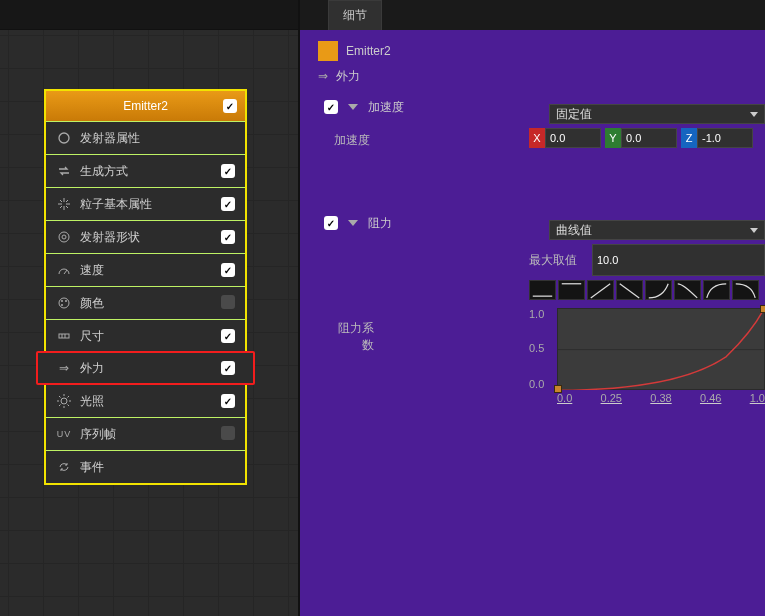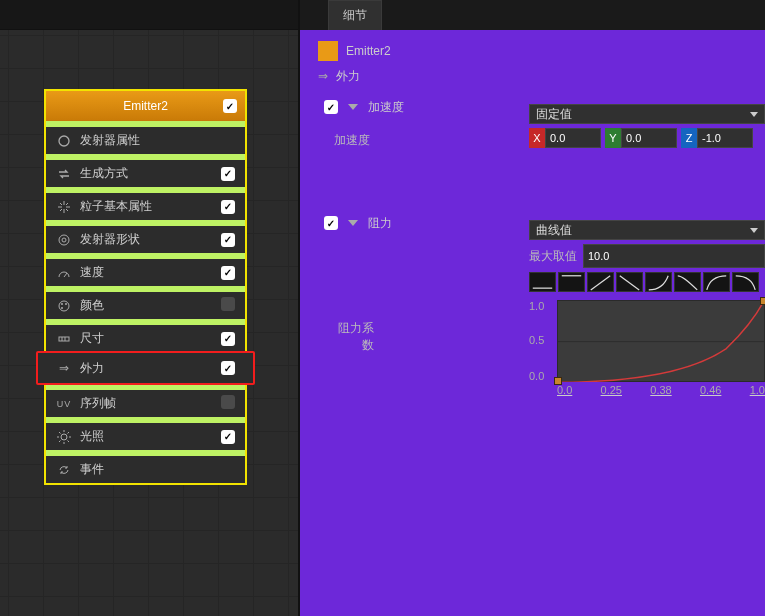--- a/index.html
+++ b/index.html
@@ -21,67 +21,67 @@
 
   .module-box { position: absolute; left: 44px; top: 59px; width: 203px; border: 2px solid #f2e300; background: #2b2b2b; }
   .module-header {
     height: 30px; display: flex; align-items: center; justify-content: center;
     background: linear-gradient(#e99a16, #c97a07); color: #fff; position: relative;
   }
   .module-header .title { font-size: 12px; }
   .module-header .chk { position: absolute; right: 8px; }
   .module-row {
     height: 33px; display: flex; align-items: center; gap: 8px; padding: 0 10px;
-    border-top: 6px solid #bef264; background: #2c2c2c; position: relative;
+    border-top: 1px solid #bef264; background: #2c2c2c; position: relative;
   }
   .module-row .icon { width: 16px; height: 16px; display: flex; align-items: center; justify-content: center; color: #aaa; }
   .module-row .label { flex: 1; color: #d0d0d0; }
   .module-row .chk { width: 14px; }
   .chkbx {
     width: 14px; height: 14px; border-radius: 3px; background: #555; display: inline-flex;
     align-items: center; justify-content: center; cursor: pointer;
   }
   .chkbx.on { background: #fff; }
   .chkbx.on::after { content: "✓"; color: #000; font-size: 10px; font-weight: bold; }
   .chkbx.offgray { background: #4a4a4a; }
   .highlight-row { border: 2px solid #f21d1d; border-radius: 2px; margin: -1px -10px; padding: 0 18px; height: 34px; z-index: 2; background: #2c2c2c; }
 
   
-  .right { flex: 1; height: 100%; background: #6d28d9; border-left: 2px solid #111; position: relative; }
+  .right { flex: 1; height: 100%; background: #4c1d95; border-left: 2px solid #111; position: relative; }
   .tabbar { height: 30px; background: #1a1a1a; display: flex; }
   .tabspace { width: 28px; }
   .tab { height: 30px; padding: 0 14px; display: flex; align-items: center; background: #303030; border: 1px solid #3a3a3a; border-bottom: none; color: #ccc; cursor: pointer; }
   .content { padding: 10px 18px; }
   .crumb-row { display: flex; align-items: center; gap: 8px; height: 22px; }
   .crumb-swatch { width: 20px; height: 20px; background: #e99a16; }
   .crumb-row2 { display: flex; align-items: center; gap: 8px; height: 20px; margin-top: 4px; }
   .arrows { color: #aaa; font-size: 12px; }
 
   .section { margin-top: 10px; padding-left: 6px; }
   .sec-head { display: flex; align-items: center; gap: 10px; height: 22px; }
   .tri { width: 0; height: 0; border-left: 5px solid transparent; border-right: 5px solid transparent; border-top: 6px solid #aaa; cursor: pointer; }
   .sec-body { padding-left: 60px; margin-top: 8px; }
   .field-label { width: 50px; color: #bbb; text-align: right; padding-right: 4px; }
   .right-col { position: absolute; left: 205px; width: 236px; }
 
   .dropdown {
     height: 20px; background: #303030; border: 1px solid #444; display: flex; align-items: center;
-    justify-content: space-between; padding: 0 6px; color: #ddd; cursor: pointer;
+    justify-content: space-between; padding: 0 6px; color: #ddd; cursor: pointer; margin-left: 20px;
   }
   .dropdown .caret { width: 0; height: 0; border-left: 4px solid transparent; border-right: 4px solid transparent; border-top: 5px solid #ccc; }
 
   .vec3 { display: flex; gap: 4px; margin-top: 4px; }
   .vslot { display: flex; height: 20px; }
   .vslot .tag { width: 16px; display: flex; align-items: center; justify-content: center; color: #fff; font-size: 11px; }
   .vslot input { width: 56px; background: #303030; border: 1px solid #444; color: #fff; padding: 0 4px; height: 20px; font-size: 11px; }
   .tag.x { background: #c62828; } .tag.y { background: #2e7d32; } .tag.z { background: #1565c0; }
 
-  .maxval-row { display: flex; align-items: center; gap: 6px; margin-top: 4px; }
+  .maxval-row { display: flex; align-items: center; gap: 15px; margin-top: 4px; }
   .maxval-row .lab { color: #bbb; }
-  .maxval-row input { flex: 1; height: 24px; background: #303030; border: 1px solid #444; color: #fff; padding: 0 4px; font-size: 11px; }
+  .maxval-row input { flex: 1; height: 32px; background: #303030; border: 1px solid #444; color: #fff; padding: 0 4px; font-size: 11px; }
 
   .preset-row { display: flex; gap: 2px; margin-top: 4px; }
   .preset { width: 27px; height: 20px; background: #141414; border: 1px solid #333; position: relative; cursor: pointer; }
   .preset svg { position: absolute; inset: 1px; }
 
   .curve-area { width: 100%; margin-top: 8px; position: relative; text-decoration: underline; }
   .curve-plot { margin-left: 28px; width: 208px; height: 82px; background: #3b3b3b; border: 1px solid #2a2a2a; position: relative; }
   .curve-plot svg { position: absolute; inset: 0; }
   .ytick { position: absolute; left: 0; color: #aaa; font-size: 11px; }
   .xtick-row { margin-left: 28px; width: 208px; display: flex; justify-content: space-between; color: #aaa; font-size: 11px; margin-top: 2px; }
@@ -172,27 +172,20 @@
               </span>
               <span class="label">尺寸</span>
               <span class="chk"><span class="chkbx on"></span></span>
             </div>
             <div class="module-row highlight-row">
               <span class="icon">
                 <span style="color:#aaa;font-size:12px">⇒</span>
               </span>
               <span class="label">外力</span>
               <span class="chk"><span class="chkbx on"></span></span>
-            </div>
-            <div class="module-row">
-              <span class="icon">
-                <span style="color:#aaa;font-size:9px;letter-spacing:1px">UV</span>
-              </span>
-              <span class="label">序列帧</span>
-              <span class="chk"><span class="chkbx offgray"></span></span>
             </div>
             <div class="module-row">
               <span class="icon">
                 <svg width="14" height="14">
                   <circle cx="7" cy="7" r="3" fill="none" stroke="#aaa"></circle>
                   <g stroke="#aaa">
                     <line x1="7" y1="0" x2="7" y2="2"></line>
                     <line x1="7" y1="12" x2="7" y2="14"></line>
                     <line x1="0" y1="7" x2="2" y2="7"></line>
                     <line x1="12" y1="7" x2="14" y2="7"></line>
@@ -201,20 +194,27 @@
                     <line x1="12" y1="2" x2="10.5" y2="3.5"></line>
                     <line x1="3.5" y1="10.5" x2="2" y2="12"></line>
                   </g>
                 </svg>
               </span>
               <span class="label">光照</span>
               <span class="chk"><span class="chkbx on"></span></span>
             </div>
             <div class="module-row">
               <span class="icon">
+                <span style="color:#aaa;font-size:9px;letter-spacing:1px">UV</span>
+              </span>
+              <span class="label">序列帧</span>
+              <span class="chk"><span class="chkbx offgray"></span></span>
+            </div>
+            <div class="module-row">
+              <span class="icon">
                 <svg width="14" height="14">
                   <path d="M3 7a4 4 0 0 1 7-2M11 7a4 4 0 0 1-7 2" fill="none" stroke="#aaa"></path>
                   <path d="M10 3l0 2l-2 0M4 11l0-2l2 0" fill="none" stroke="#aaa"></path>
                 </svg>
               </span>
               <span class="label">事件</span>
               <span class="chk"></span>
             </div>
           </div>
       </div>

